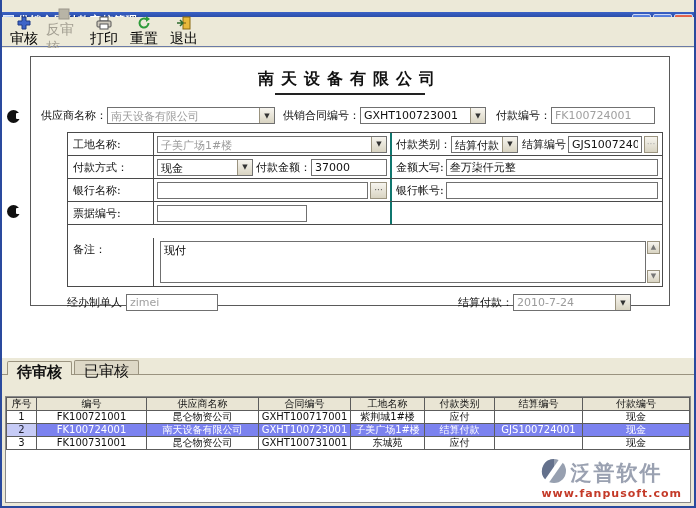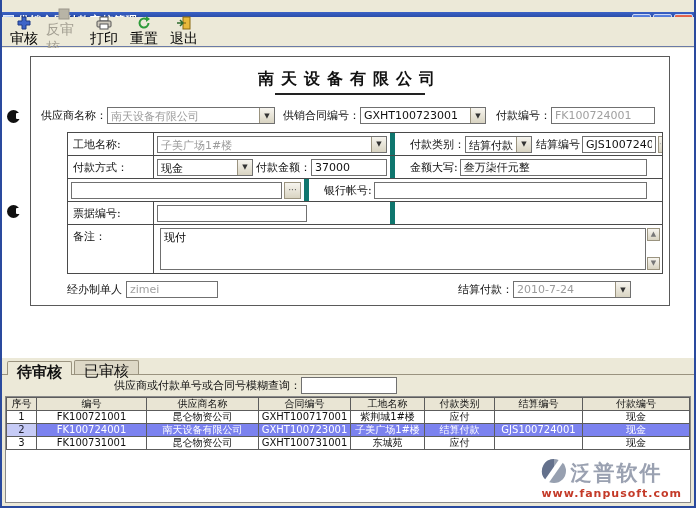--- a/index.html
+++ b/index.html
@@ -45,26 +45,26 @@
   .combo { display:flex; height:17px; border:1px solid #707070; background:#fff; align-items:stretch; }
   .combo .ctext { flex:1; padding:1px 3px; white-space:nowrap; overflow:hidden; font-family:"DejaVu Sans", sans-serif; }
   .combo .ctext.gray { color:#9b9b9b; }
   .combo .carr { width:15px; background:linear-gradient(#f7f5ef,#d9d4c2); border-left:1px solid #9a937f;
                  font-size:7px; display:flex; align-items:center; justify-content:center; color:#333; }
   .dotbtn { width:17px; height:17px; border:1px solid #9a937f; background:linear-gradient(#f7f5ef,#d9d4c2);
             font-size:9px; line-height:14px; text-align:center; color:#555; }
   .gridbox { margin:8px 6px 0 36px; border:1px solid #4a4a4a; }
   .grow { display:flex; border-bottom:1px solid #4a4a4a; height:23px; align-items:center; }
   .grow:last-child { border-bottom:none; }
-  .grow.tall { height:48px; align-items:flex-start; }
+  .grow.tall { height:48px; align-items:flex-start;margin-top:13px; }
   .lblcell { width:86px; align-self:stretch; border-right:1px solid #4a4a4a; padding:4px 2px 0 5px;
              white-space:nowrap; overflow:hidden; }
   .halfL { width:236px; display:flex; align-items:center; padding:0 3px; white-space:nowrap; }
-  .halfR { flex:1; align-self:stretch; border-left:5px solid #0f766e; display:flex; align-items:center;
-           padding:0 15px; white-space:nowrap; overflow:hidden; }
+  .halfR { flex:1; align-self:stretch; border-left:2px solid #0f766e; display:flex; align-items:center;
+           padding:0 4px; white-space:nowrap; overflow:hidden; }
   .remark-area { flex:1; display:flex; padding:3px 2px 3px 6px; align-self:stretch; }
   textarea { border:1px solid #707070; resize:none; font-family:Liberation Serif, serif; font-size:11px;
              padding:1px 3px; outline:none; }
   .vscroll { width:13px; display:flex; flex-direction:column; justify-content:space-between; margin-left:1px; }
   .varr { height:13px; border:1px solid #9a937f; background:linear-gradient(#f7f5ef,#d9d4c2); font-size:7px;
           color:#777; text-align:center; line-height:11px; }
   .maker-row { display:flex; align-items:center; margin:7px 10px 0 36px; }
   .audit1 { display:flex; align-items:center; margin:10px 34px 0 34px; font-family:"DejaVu Serif", serif; }
   .audit2 { display:flex; margin:5px 34px 0 34px; height:24px; }
   
@@ -210,20 +210,21 @@
             <span class="lab" style="margin-left:3px;">付款金额：</span>
             <input class="tb" style="flex: 1 1 0%; min-width: 0px;" value="37000">
           </span>
           <span class="halfR">
             <span class="lab">金额大写:</span>
             <input class="tb" style="flex: 1 1 0%; min-width: 0px; margin-left: 2px;" value="叁万柒仟元整">
           </span>
         </div>
 
         <div class="grow">
+          <span class="lblcell">银行名称:</span>
           <span class="halfL">
             <input class="tb" style="flex: 1 1 0%; min-width: 0px;">
             <span class="dotbtn" style="margin-left:2px;">···</span>
           </span>
           <span class="halfR">
             <span class="lab">银行帐号:</span>
             <input class="tb" style="flex: 1 1 0%; min-width: 0px; margin-left: 2px;">
           </span>
         </div>
 
@@ -282,24 +283,20 @@
         <span class="varr" style="height:11px;line-height:9px;">▲</span>
         <span class="varr" style="height:11px;line-height:9px;">▼</span>
       </span>
     </div>
   </div>
 
   <div class="bottom">
     <div class="tabbar">
       <span class="tab active">待审核</span>
       <span class="tab">已审核</span>
-    </div>
-    <div class="searchrow">
-      <span class="lab">供应商或付款单号或合同号模糊查询：</span>
-      <input class="tb" style="width: 96px;" value="">
     </div>
     <div class="tablewrap">
       <table>
         <thead>
             <tr id="thead-row">
               <th>序号</th>
               <th>编号</th>
               <th>供应商名称</th>
               <th>合同编号</th>
               <th>工地名称</th>

